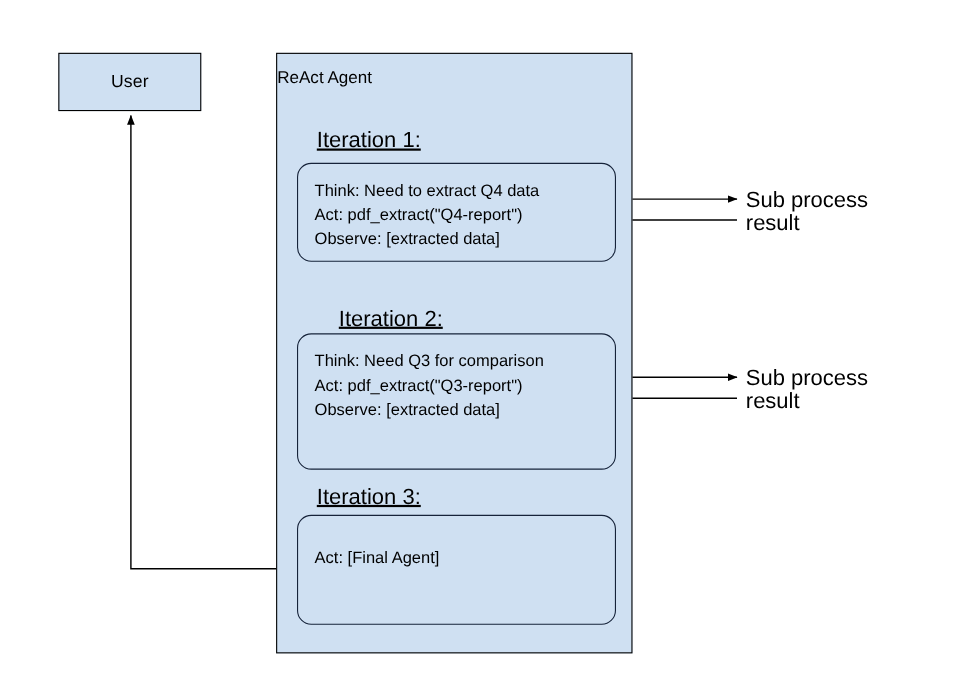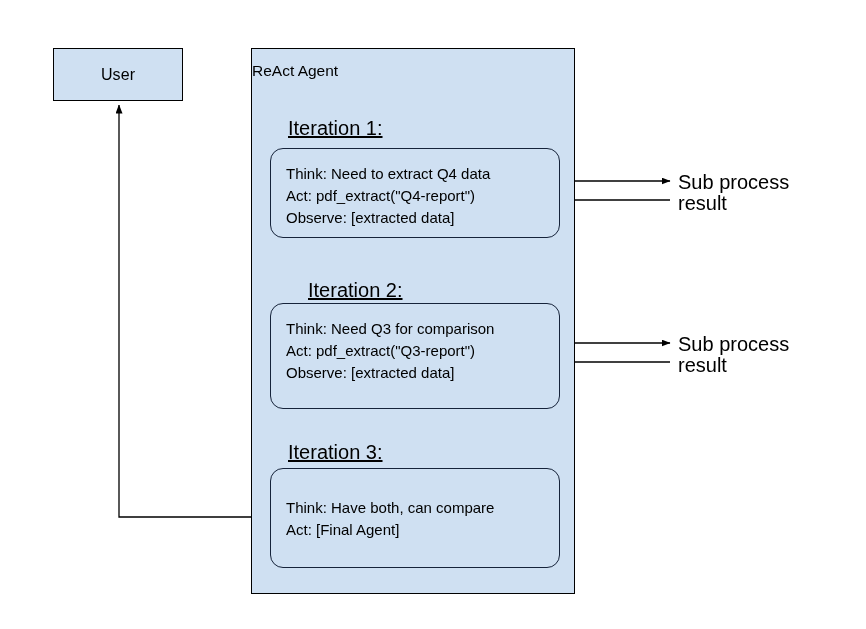--- a/index.html
+++ b/index.html
@@ -91,21 +91,21 @@
     left: 254px;
     width: 290px;
     background: #cfe0f2;
     border: 1.6px solid #16233a;
     border-radius: 13px;
     box-sizing: border-box;
     padding: 14px 15px 13px 15px;
     margin-left: 16px;
   }
   .step-box.b1 { top: 148px; height: 90px; }
-  .step-box.b2 { top: 303px; height: 106px; }
+  .step-box.b2 { top: 303px; height: 124px; }
   .step-box.b3 { top: 468px; height: 100px; }
   .step-box.b3 { padding-top: 28px; }
   .step-line {
     font-size: 15px;
     line-height: 22px;
     white-space: nowrap;
   }
 
   
   .side-note {
@@ -164,21 +164,20 @@
 
   <div class="iter-label i2">Iteration 2:</div>
   <div class="step-box b2">
     <div class="step-line">Think: Need Q3 for comparison</div>
     <div class="step-line">Act: pdf_extract("Q3-report")</div>
     <div class="step-line">Observe: [extracted data]</div>
   </div>
 
   <div class="iter-label i3">Iteration 3:</div>
   <div class="step-box b3">
-    <div class="step-line">Think: Have both, can compare</div>
     <div class="step-line">Act: [Final Agent]</div>
   </div>
 
   <div class="side-note n1">
     <div>Sub process</div>
     <div>result</div>
   </div>
 
   <div class="side-note n2">
     <div>Sub process</div>

